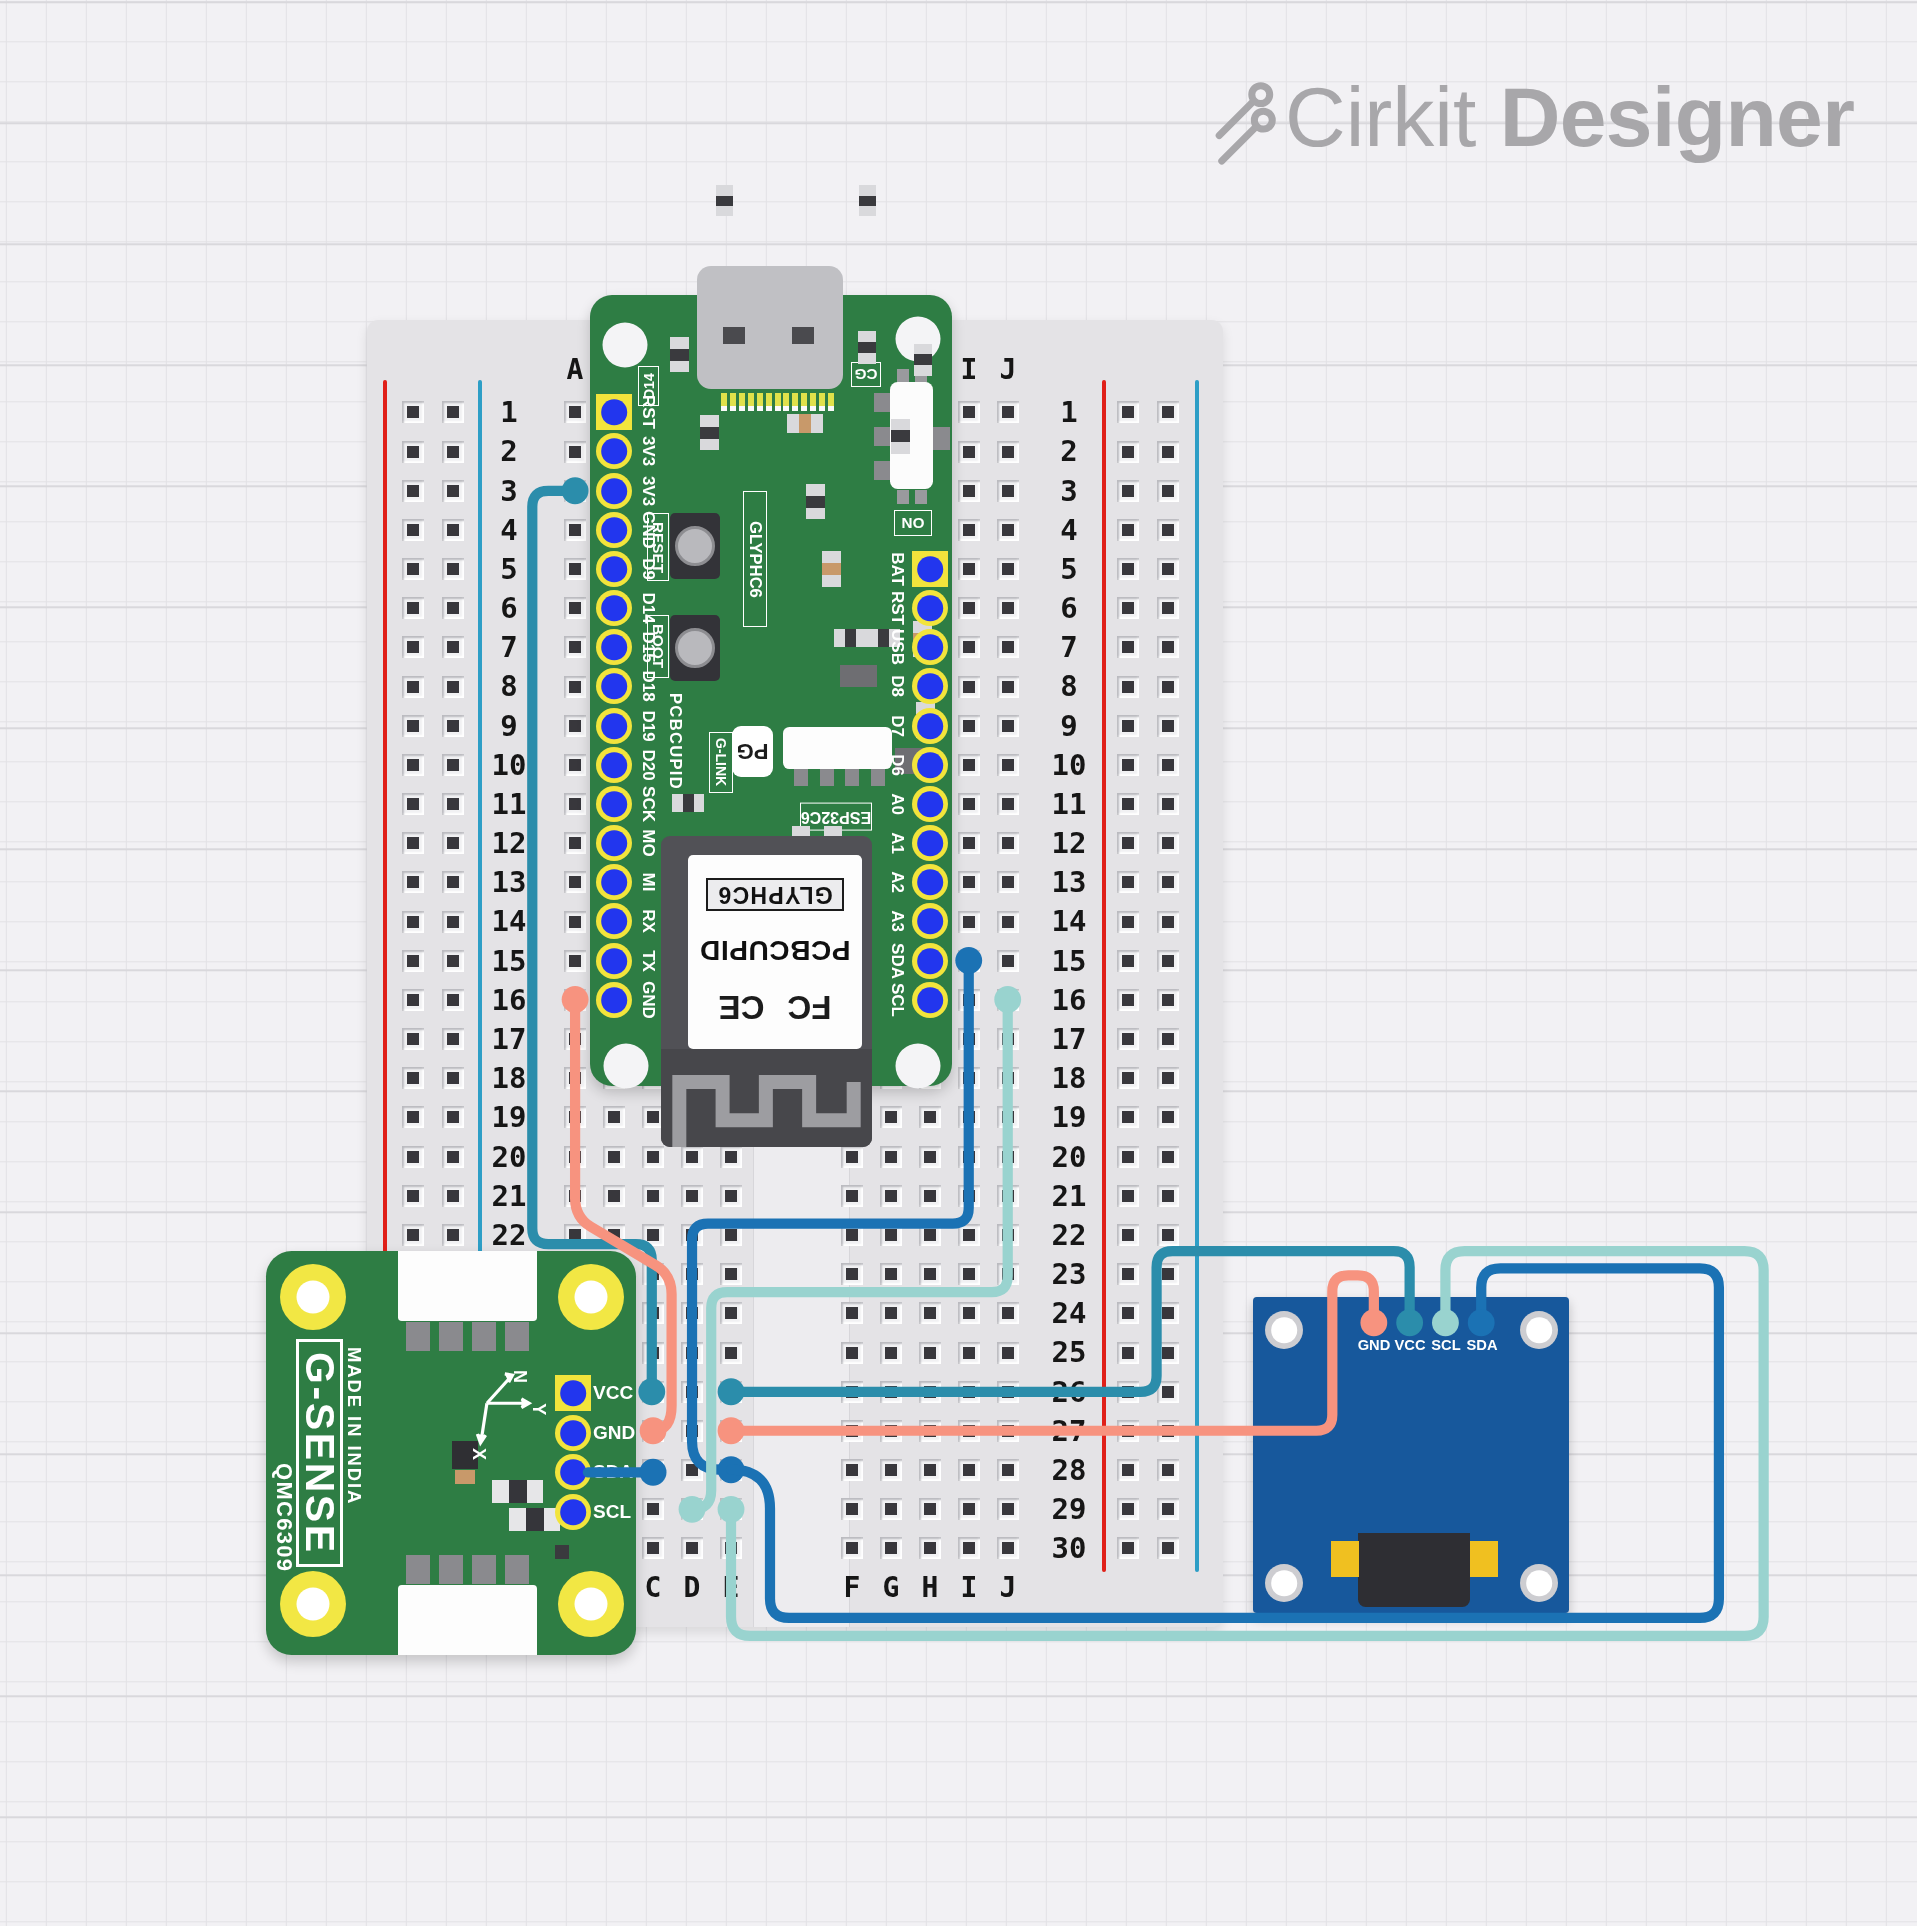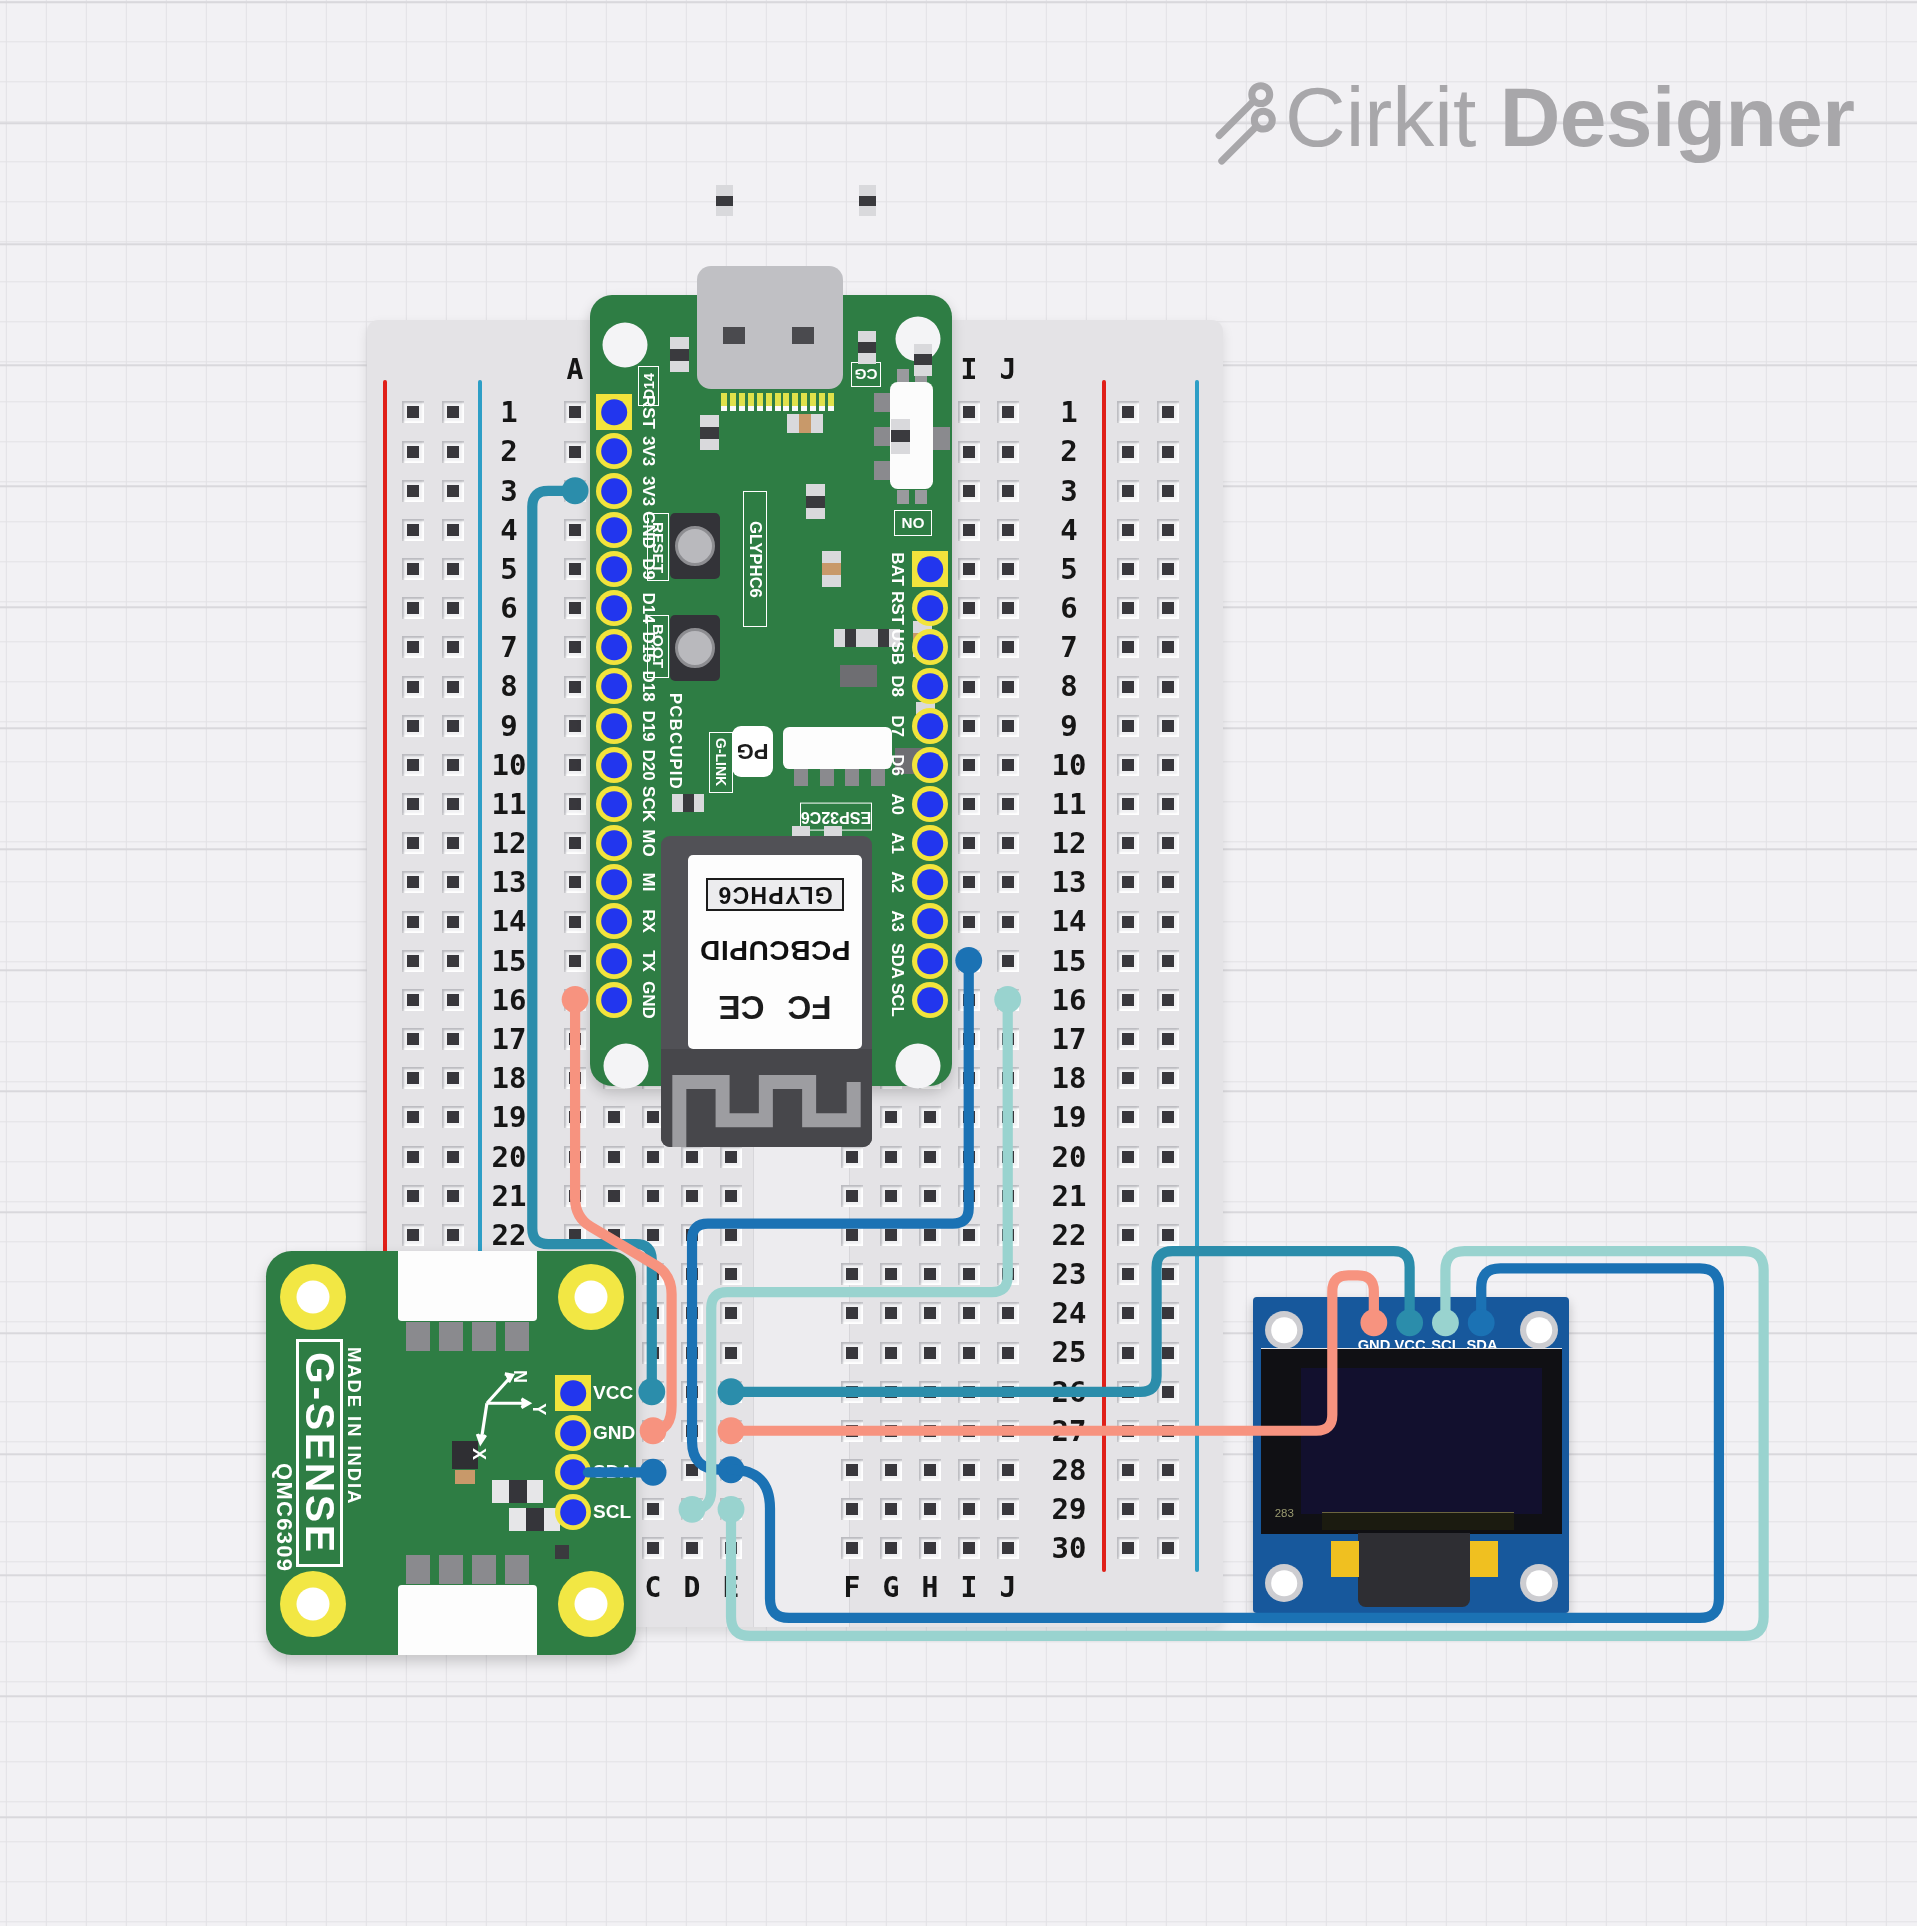--- a/index.html
+++ b/index.html
@@ -870,25 +870,20 @@
   <div class="oled-hole" style="left:31px;top:33px;"></div>
   <div class="oled-hole" style="left:286px;top:33px;"></div>
   <div class="oled-hole" style="left:31px;top:286px;"></div>
   <div class="oled-hole" style="left:286px;top:286px;"></div>
   <div id="oled-pinrow">
       <span style="left: 121px;">GND</span>
       <span style="left: 157px;">VCC</span>
       <span style="left: 193px;">SCL</span>
       <span style="left: 229px;">SDA</span>
     </div>
-  <div id="oled-bezel">
-    <div id="oled-screen"></div>
-    <div style="position:absolute;left:14px;top:158px;color:#9a9a70;font-size:11.5px;">283</div>
-    <div style="position:absolute;left:61px;top:163px;width:192px;height:16.6px;background:#1b1b10;border-top:1.9px solid #6b6540;"></div>
-  </div>
   <div style="position:absolute;left:105px;top:236px;width:112px;height:74px;background:#2e2e33;border-radius:0 0 7.7px 7.7px;"></div>
   <div style="position:absolute;left:78px;top:244px;width:27.5px;height:36px;background:#f0c020;"></div>
   <div style="position:absolute;left:217px;top:244px;width:27.5px;height:36px;background:#f0c020;"></div>
 </div>
 
 <svg id="wires" width="1917" height="1926" viewBox="0 0 3000 3014">
     <path d="M900,768 H858 Q833,768 833,793 V1922 Q833,1947 858,1947 H995 Q1020,1947 1020,1972 V2178" stroke="#2b8dab" stroke-width="16" fill="none" stroke-linecap="round"></path>
     <circle cx="900" cy="768" r="21" fill="#2b8dab"></circle>
     <circle cx="1020" cy="2178" r="21" fill="#2b8dab"></circle>
     <path d="M1144,2178 H1785 Q1810,2178 1810,2153 V1983 Q1810,1958 1835,1958 H2181 Q2206,1958 2206,1983 V2070" stroke="#2b8dab" stroke-width="16" fill="none" stroke-linecap="round"></path>

